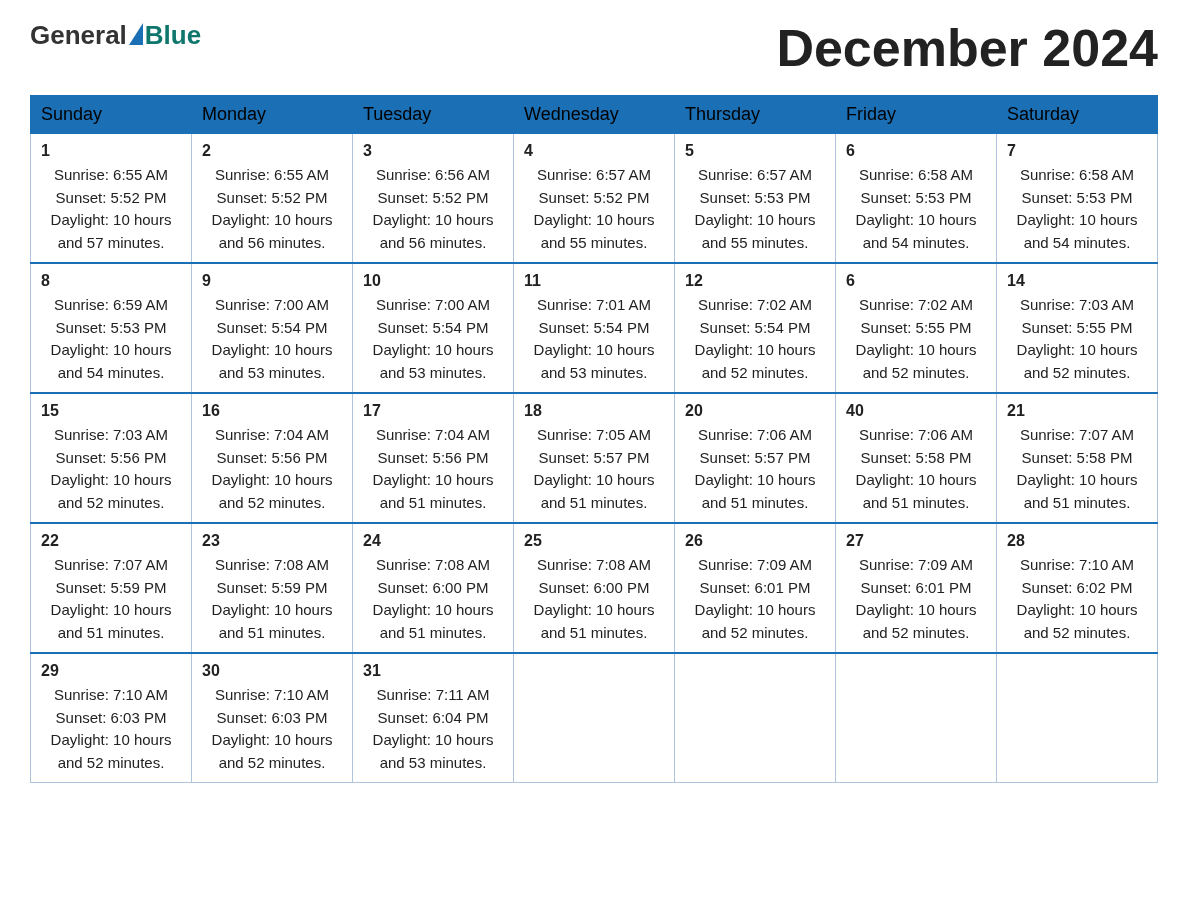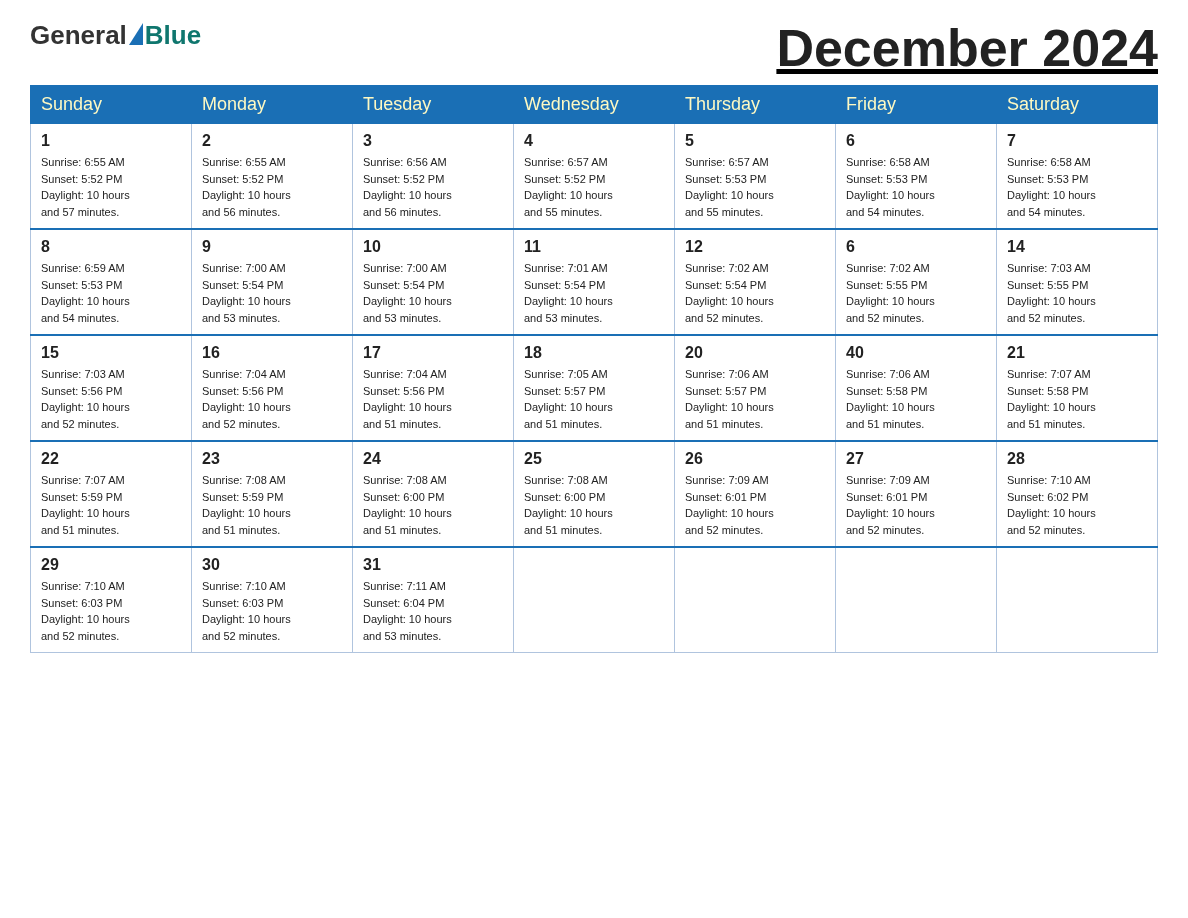--- a/index.html
+++ b/index.html
@@ -7,21 +7,21 @@
       font-family: Arial, sans-serif;
       background: #fff;
       padding: 20px 30px;
       width: 1188px;
       min-height: 918px;
     }
     .header {
       display: flex;
       justify-content: space-between;
       align-items: flex-start;
-      margin-bottom: 8px;
+      margin-bottom: 18px;
     }
     .logo {
       display: flex;
       flex-direction: column;
       align-items: flex-start;
     }
     .logo-text {
       display: flex;
       align-items: center;
       font-size: 22px;
@@ -42,41 +42,40 @@
       position: relative;
       top: -2px;
     }
     .logo-blue {
       color: #0f766e;
       font-size: 26px;
       font-weight: bold;
     }
     .title-section {
       text-align: right;
-      text-decoration: underline;
     }
     .month-title {
       font-size: 52px;
       font-weight: bold;
       color: #222;
       line-height: 1.1;
     }
     .location {
       font-size: 20px;
       color: #444;
       margin-top: 4px;
     }
     .calendar-table {
       width: 100%;
       border-collapse: collapse;
       border: 1px solid #1a6fb5;
     }
     .calendar-table th {
       background-color: #1a6fb5;
-      color: #fef9c3;
+      color: #000000;
       font-size: 18px;
       font-weight: normal;
       padding: 8px 10px;
       text-align: left;
       border: 1px solid #1a6fb5;
     }
     .calendar-table td {
       vertical-align: top;
       padding: 8px 10px;
       border: 1px solid #b0c4de;
@@ -87,23 +86,24 @@
       background: #fff;
     }
     .day-number {
       font-size: 16px;
       font-weight: bold;
       color: #222;
       display: block;
       margin-bottom: 4px;
     }
     .day-info {
-      font-size: 11px;
+      font-size: 15px;
       line-height: 1.5;
       color: #222;
+      text-align: center;
     }
     .empty-cell {
       background: #fff;
     }
     tr:last-child td {
       border-bottom: 1px solid #b0c4de;
     }
     .row-divider td {
       border-top: 2px solid #1a6fb5;
     }

